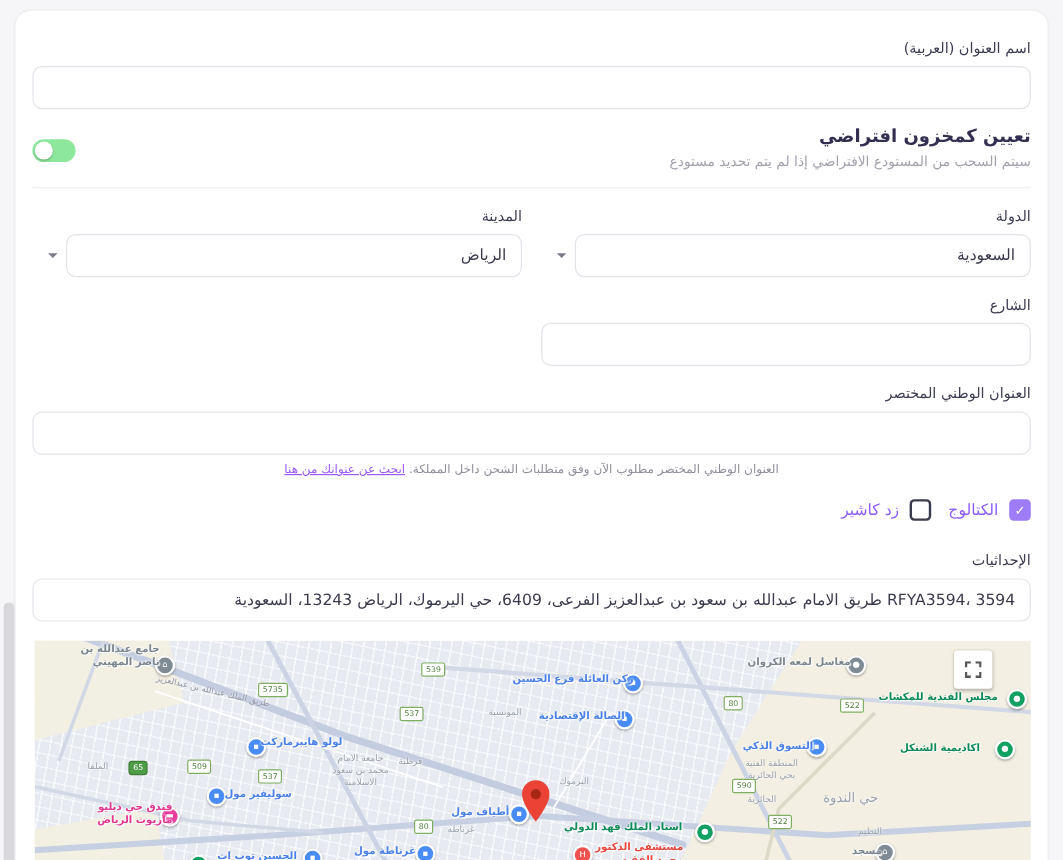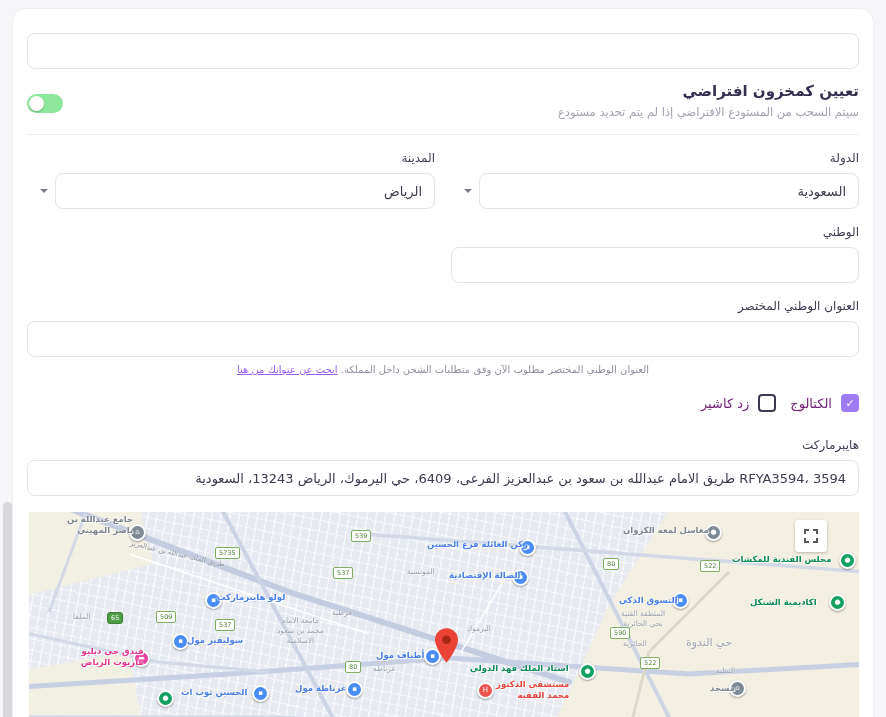--- a/index.html
+++ b/index.html
@@ -29,21 +29,21 @@
   .chevron { position:absolute; left:13px; top:16px; width:0; height:0;
     border:4px solid transparent; border-top-color:#7b7b89; }
   .helper { font-size:10px; color:#8f8f9d; margin-top:7px;text-align:center; }
   .helper a { color:#9a5bf7; text-decoration:underline; cursor:pointer; }
   
   .checks { display:flex; gap:14px; align-items:center; margin-top:19px; }
   .check-item { display:flex; align-items:center; gap:9px; cursor:pointer; }
   .cbox { width:18px; height:18px; border-radius:4px; display:flex; align-items:center; justify-content:center; }
   .cbox.on { background:#9d7cf6; color:#fff; font-size:11px; }
   .cbox.off { background:#fff; border:2px solid #3b3b50; }
-  .check-label { font-size:13px; color:#701a75; }
+  .check-label { font-size:13px; color:#8b5cf6; }
   .mt16 { margin-top:16px; } .mt26 { margin-top:26px; }
   
   .map { position:relative; margin-top:16px; width:830px; height:217px; overflow:hidden; background:#f3efe2; cursor:grab; }
   .map-urban { position:absolute; inset:0;
     background:
       repeating-linear-gradient(100deg, rgba(255,255,255,.6) 0 1.5px, transparent 1.5px 9px),
       repeating-linear-gradient(12deg, rgba(255,255,255,.5) 0 1.3px, transparent 1.3px 11px),
       #e7eaf1;
     clip-path: polygon(0 0, 77% 0, 70% 42%, 63% 100%, 0 100%);
   }
@@ -74,20 +74,21 @@
     justify-content:center; cursor:pointer; }
   
   .scroll-thumb { position:absolute; left:3px; top:502px; width:9px; height:240px;
     background:#d7d7dc; border-radius:5px; }
 </style>
 </head>
 <body>
 
 <div class="card">
 
+  <div class="field-label">اسم العنوان (العربية)</div>
   <input class="text-input" type="text" value="" style="">
 
   <div class="toggle-row">
     <div>
       <div class="toggle-title">تعيين كمخزون افتراضي</div>
       <div class="toggle-sub">سيتم السحب من المستودع الافتراضي إذا لم يتم تحديد مستودع</div>
     </div>
     <div class="switch">
       <div class="knob"></div>
     </div>
@@ -107,21 +108,21 @@
       <div class="field-label">المدينة</div>
       <div class="select-box">
         <div class="text-input">الرياض</div>
         <span class="chevron"></span>
       </div>
     </div>
   </div>
 
   <div class="row2">
     <div>
-      <div class="field-label">الوطني</div>
+      <div class="field-label">الشارع</div>
       <input class="text-input" type="text" value="" style="">
     </div>
   </div>
 
   <div class="field-label mt16">العنوان الوطني المختصر</div>
   <input class="text-input" type="text" value="" style="">
   <div class="helper">
     <span>العنوان الوطني المختصر مطلوب الآن وفق متطلبات الشحن داخل المملكة.</span>
     <a>ابحث عن عنوانك من هنا</a>
   </div>
@@ -130,21 +131,21 @@
     <div class="check-item">
       <span class="cbox on">✓</span>
       <span class="check-label">الكتالوج</span>
     </div>
     <div class="check-item">
       <span class="cbox off"></span>
       <span class="check-label">زد كاشير</span>
     </div>
   </div>
 
-  <div class="field-label mt26">هايبرماركت</div>
+  <div class="field-label mt26">الإحداثيات</div>
   <input class="text-input" type="text" value="RFYA3594، 3594 طريق الامام عبدالله بن سعود بن عبدالعزيز الفرعى، 6409، حي اليرموك، الرياض 13243، السعودية" style="">
 
   <div class="map" dir="ltr">
     <div class="map-urban"></div>
     <div class="beige-patch" style="left:-25px;top:-25px;width:140px;height:95px;transform:rotate(-14deg)"></div>
     <div class="beige-patch" style="left:-20px;top:150px;width:130px;height:100px;transform:rotate(-10deg)"></div>
     <svg class="roads" width="830" height="217" viewBox="0 0 830 217">
       <path d="M 28,-8 L 260,80 L 540,170" stroke="#c4cce0" stroke-width="6" fill="none" stroke-linecap="round"></path>
       <path d="M -8,175 L 200,162 L 420,146 L 660,162 L 838,152" stroke="#c7cfe2" stroke-width="5" fill="none"></path>
       <path d="M 190,-8 L 312,221" stroke="#ccd3e4" stroke-width="4" fill="none"></path>
@@ -197,21 +198,21 @@
         <div class="area-label" style="left: 44px; top: 100px;">الملقا</div>
         <div class="area-label" style="left: 437px; top: 112px;">اليرموك</div>
         <div class="area-label" style="left: 303px; top: 96px;">قرطبة</div>
         <div class="area-label" style="left: 378px; top: 55px;">المونسية</div>
         <div class="area-label" style="left: 344px; top: 152px;">غرناطه</div>
         <div class="area-label big" style="left: 657px; top: 124px;">حي الندوة</div>
         <div class="area-label" style="left: 686px; top: 154px; font-family: Liberation Serif, serif;">النظيم</div>
         <div class="area-label" style="left: 592px; top: 97px;">المنطقة الفنية
 بحي الحائرية</div>
         <div class="area-label" style="left: 594px; top: 127px;">الحائرية</div>
-        <div class="area-label" style="left: 248px; top: 104px;">جامعة الامام
+        <div class="area-label" style="left: 248px; top: 93px;">جامعة الامام
 محمد بن سعود
 الاسلامية</div>
         <div class="road-badge" style="left: 186px; top: 35px;">5735</div>
         <div class="road-badge" style="left: 322px; top: 18px;">539</div>
         <div class="road-badge" style="left: 304px; top: 55px;">537</div>
         <div class="road-badge" style="left: 127px; top: 99px;">509</div>
         <div class="road-badge shield" style="left: 78px; top: 100px;">65</div>
         <div class="road-badge" style="left: 186px; top: 107px;">537</div>
         <div class="road-badge" style="left: 574px; top: 46px;">80</div>
         <div class="road-badge" style="left: 671px; top: 48px;">522</div>

